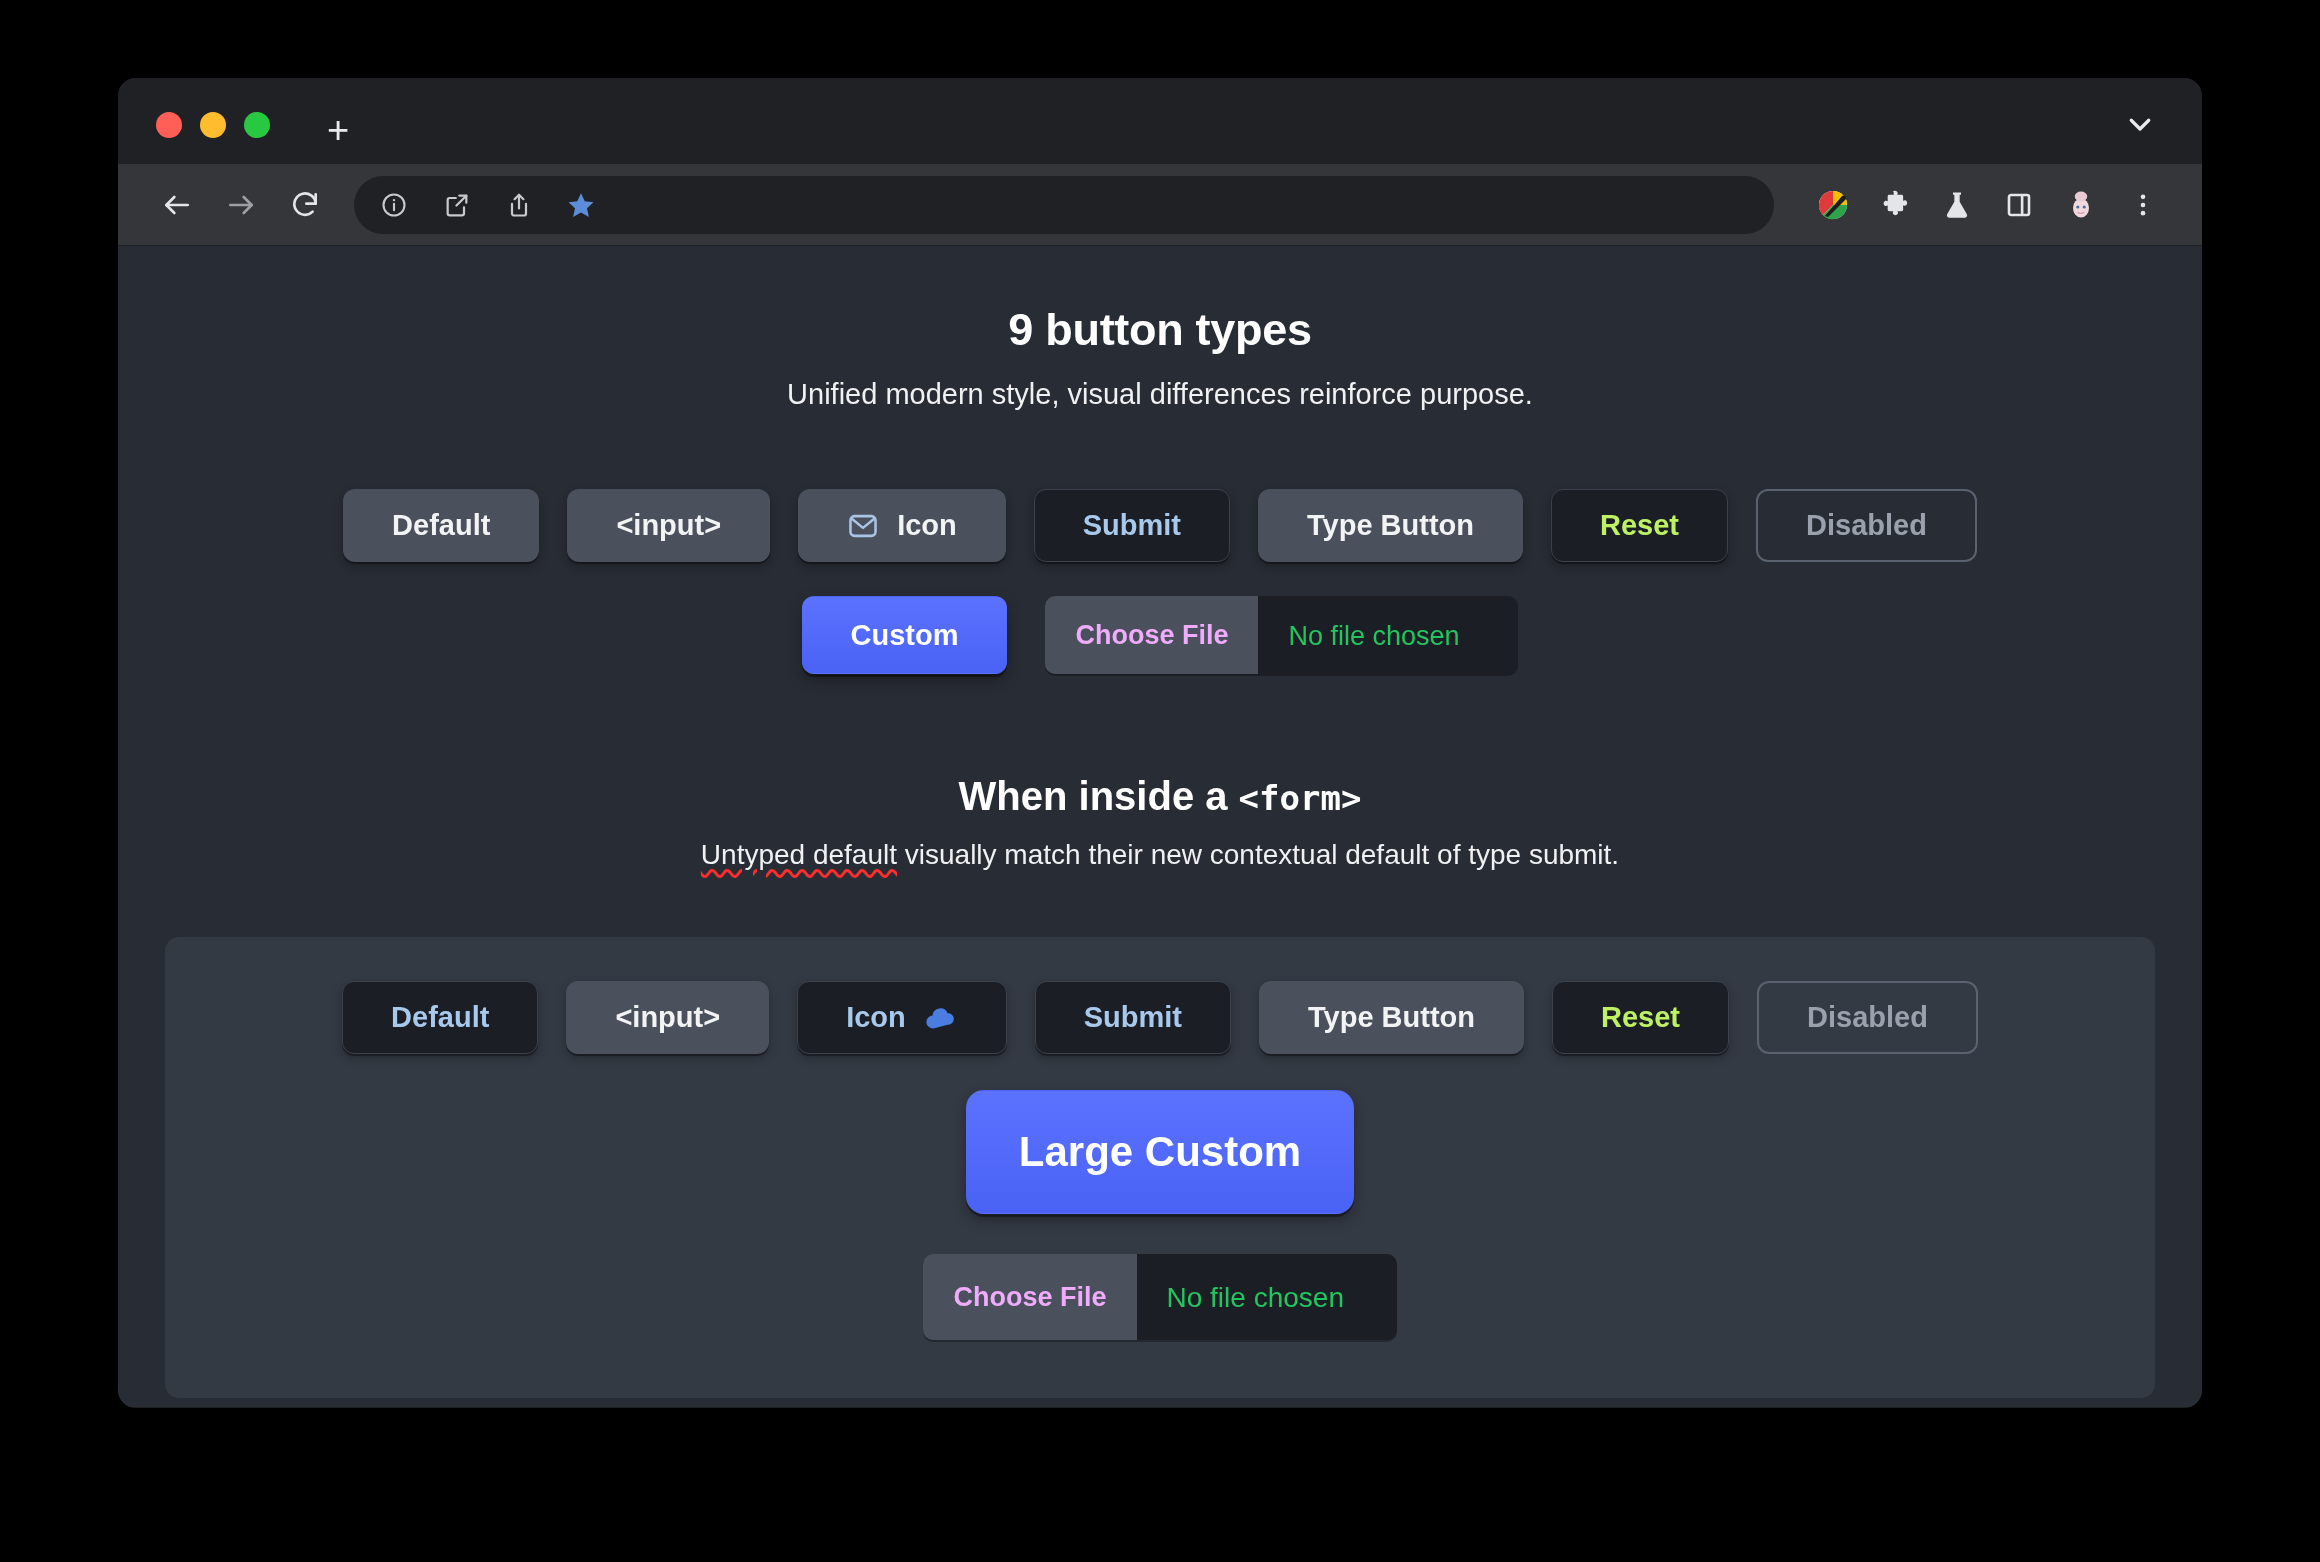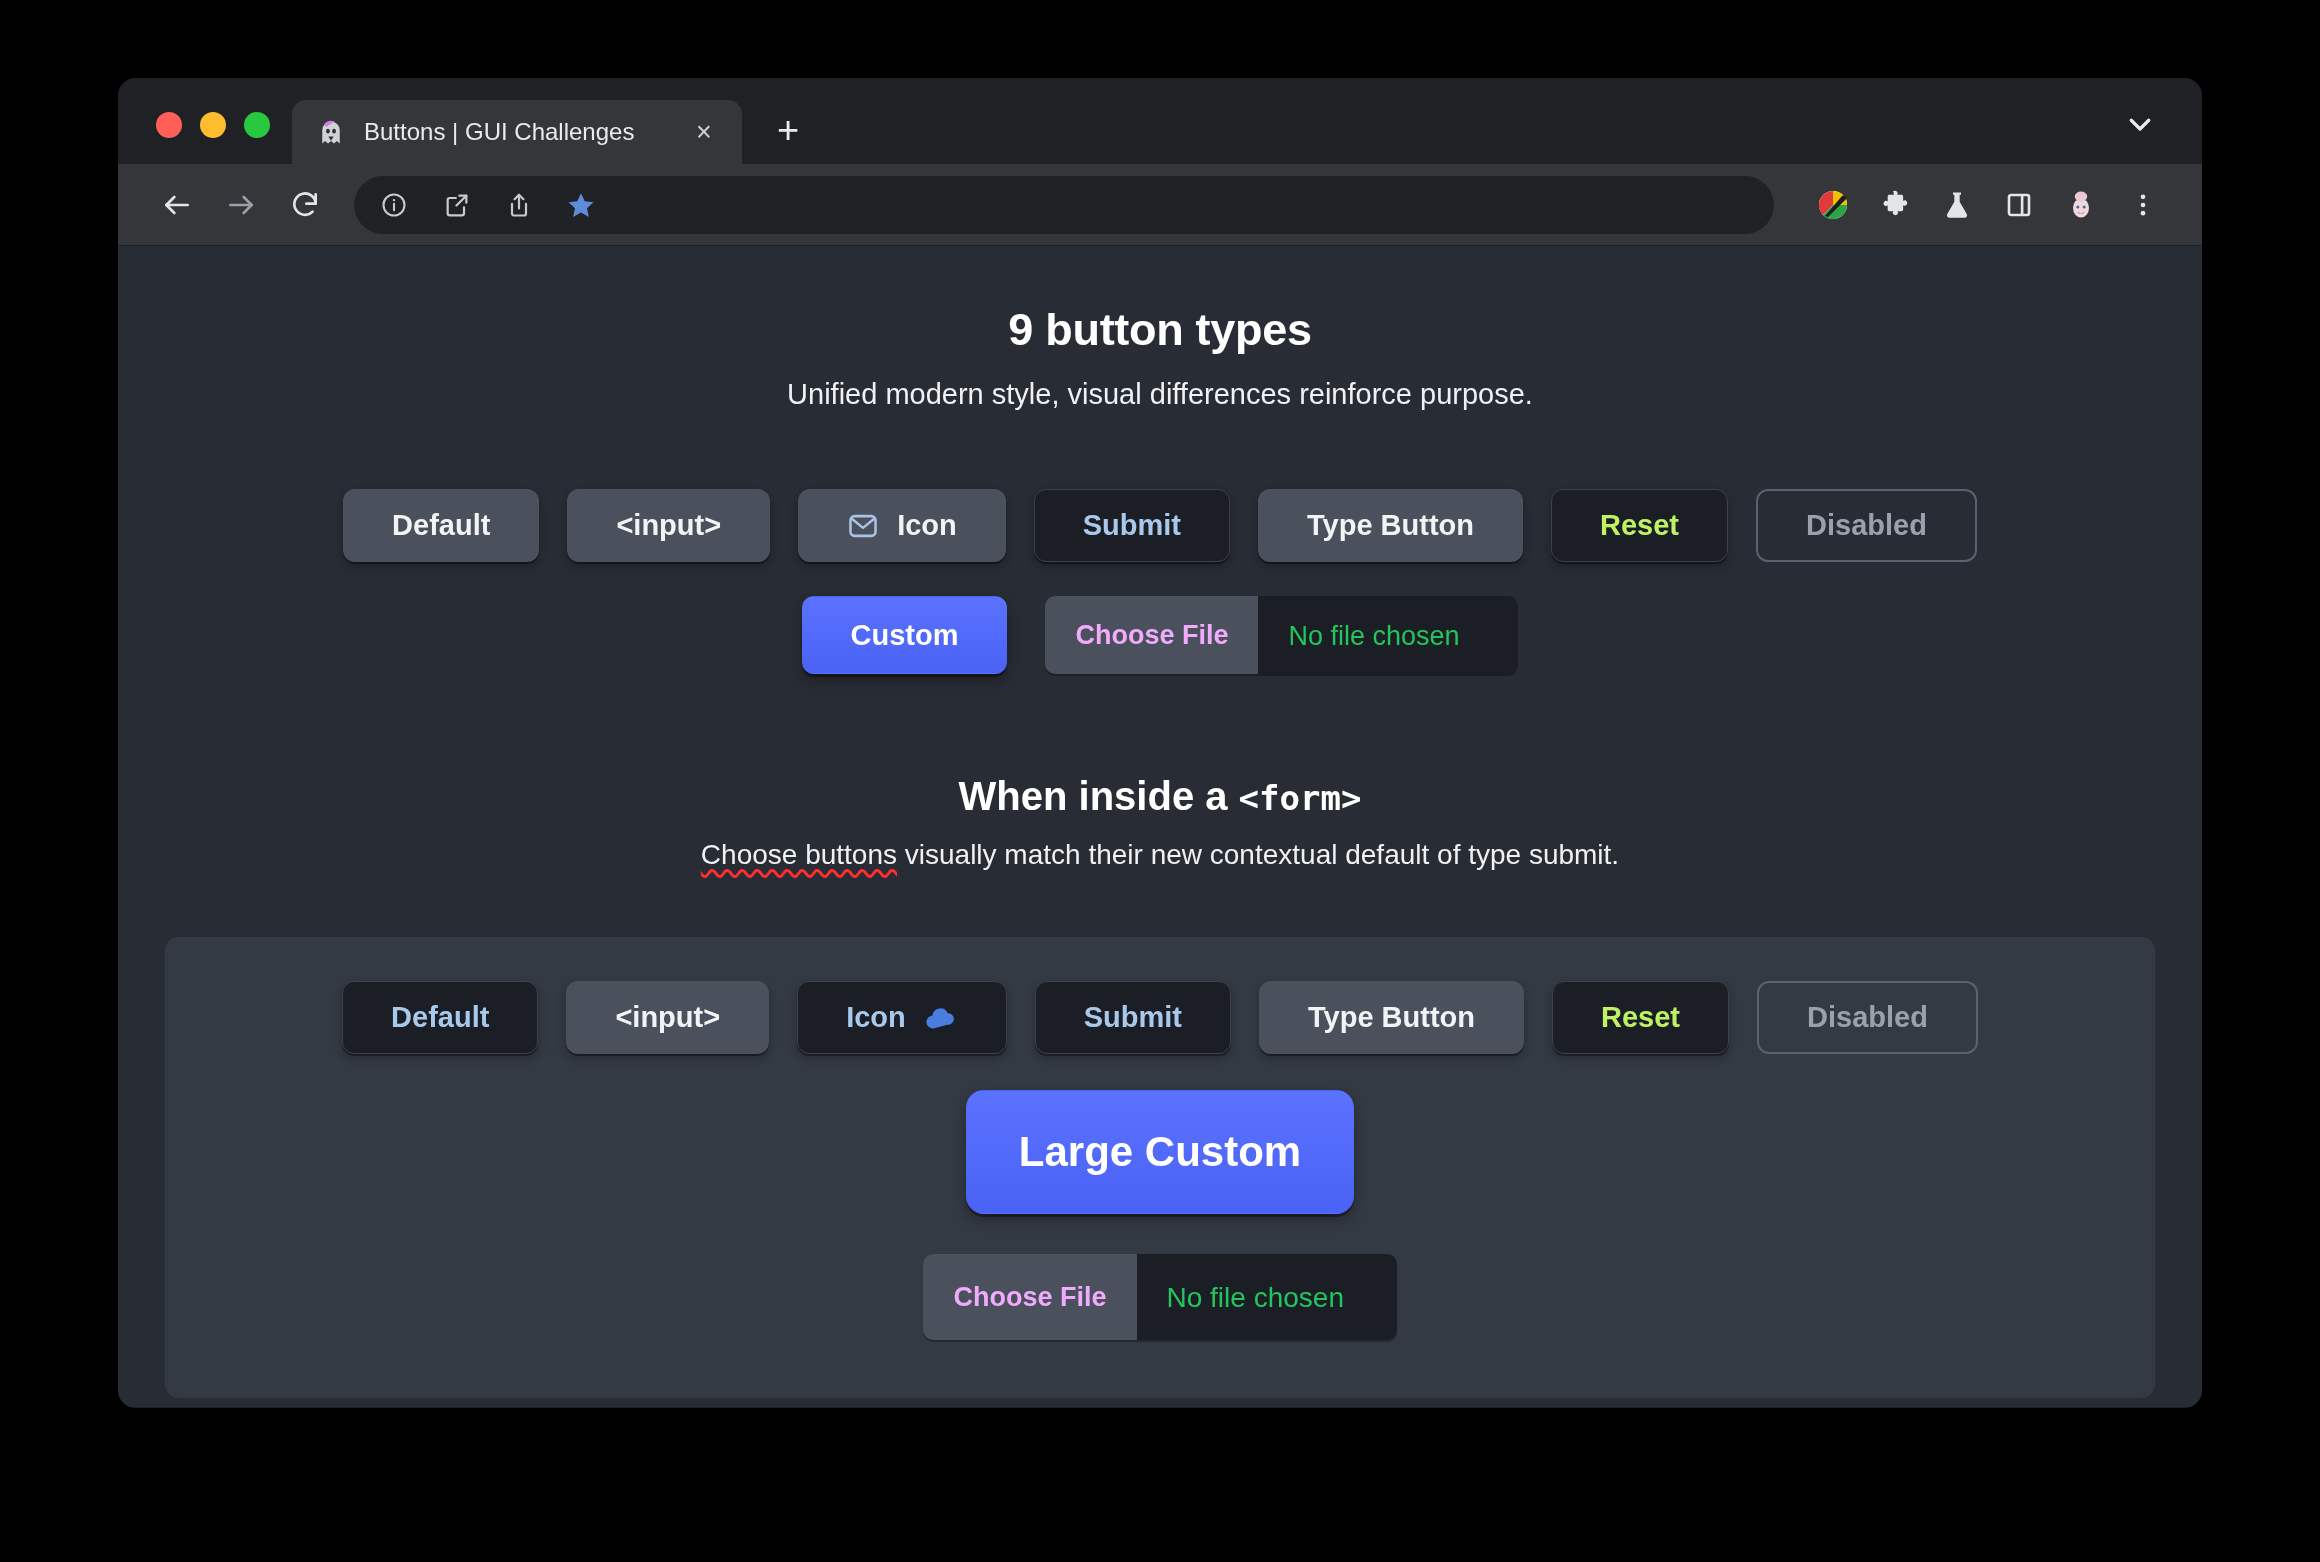--- a/index.html
+++ b/index.html
@@ -287,33 +287,20 @@
 
 <div class="window">
 
   <div class="tabstrip">
     <div class="traffic-lights">
       <div class="dot red"></div>
       <div class="dot yellow"></div>
       <div class="dot green"></div>
     </div>
 
-    <div class="tab">
-      <span class="tab-favicon">
-        <svg width="28" height="28" viewBox="0 0 32 32">
-          <path d="M6 29V14a10 10 0 0 1 20 0v15l-3.3-2.6L19.4 29l-3.4-2.6L12.6 29l-3.3-2.6z" fill="#cfd3d8"></path>
-          <ellipse cx="12.5" cy="15" rx="2.1" ry="2.8" fill="#2b2f36"></ellipse>
-          <ellipse cx="19.5" cy="15" rx="2.1" ry="2.8" fill="#2b2f36"></ellipse>
-          <path d="M13 21h6l-3 5z" fill="#2b2f36"></path>
-          <path d="M8 8c2-5 8-6 12-4-3 3-7 3.5-9 6z" fill="#d87ae8"></path>
-        </svg>
-      </span>
-      <span class="tab-title">Buttons | GUI Challenges</span>
-      <span class="tab-close">×</span>
-    </div>
 
     <div class="new-tab">+</div>
 
     <div class="tabstrip-spacer"></div>
 
     <div class="tabstrip-chevron">
       <svg width="30" height="30" viewBox="0 0 24 24" fill="none" stroke="#e8eaed" stroke-width="2.6" stroke-linecap="round" stroke-linejoin="round">
         <polyline points="5,9 12,16 19,9"></polyline>
       </svg>
     </div>
@@ -465,21 +452,21 @@
       <div class="file-input">
         <div class="file-btn">Choose File</div>
         <div class="file-label">No file chosen</div>
       </div>
     </div>
 
     <h2 class="section-title" style="margin-top:100px;">
       <span>When inside a </span><span class="mono">&lt;form&gt;</span>
     </h2>
     <p class="section-sub">
-      <span class="spellcheck">Choose buttons</span><span> visually match their new contextual default of type submit.</span>
+      <span class="spellcheck">Untyped default</span><span> visually match their new contextual default of type submit.</span>
     </p>
 
     <div class="form-panel" style="margin-top:66px;">
 
       <div class="btn-row">
 
         <button class="btn dark accent-blue">
           <span>Default</span>
         </button>
 

